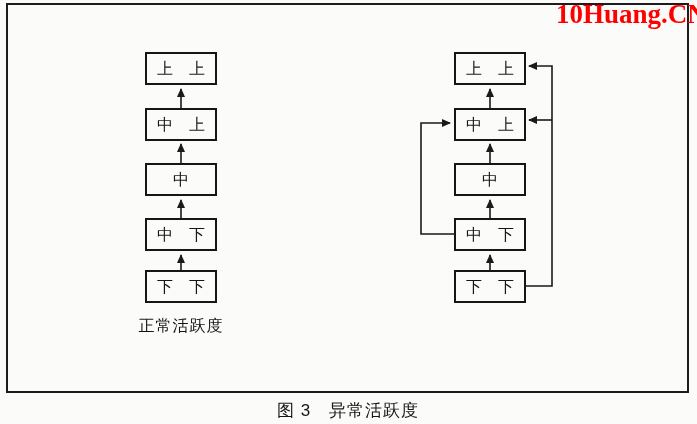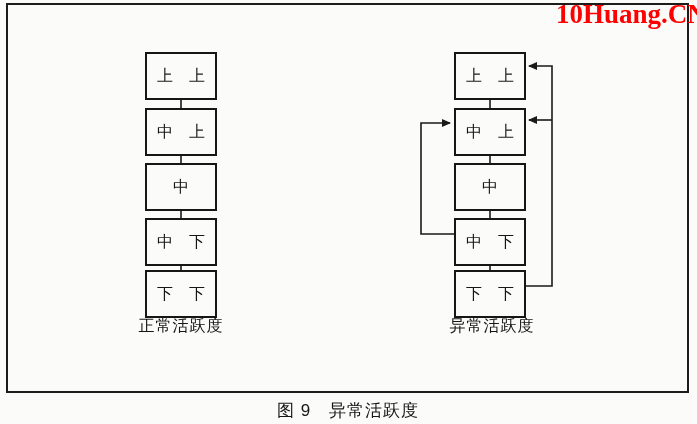--- a/index.html
+++ b/index.html
@@ -13,21 +13,21 @@
   }
   .frame{
     position:absolute;
     left:6px;top:3px;
     width:679px;height:386px;
     border:2px solid #1c1c1c;
     background:transparent;
   }
   .node{
     position:absolute;
-    width:72px;height:48px;
+    width:72px;height:33px;
     box-sizing:border-box;
     border:2px solid #161616;
     background:#fbfbfa;
     display:flex;align-items:center;justify-content:center;
     font-size:16px;
     line-height:1;
   }
   .node span{white-space:pre;}
   .col-label{
     position:absolute;
@@ -114,19 +114,18 @@
       <span>中</span>
     </div>
   <div class="node" style="left:454px;top:218px">
       <span>中　下</span>
     </div>
   <div class="node" style="left:454px;top:270px">
       <span>下　下</span>
     </div>
 
   <div class="col-label" style="left:181px">正常活跃度</div>
-  <div class="col-label" style="left:492px">异常活跃度</div>
 
   <div class="watermark" style="color: rgb(254, 0, 0);">10Huang.CN</div>
 
-  <div class="figure-caption">图 9　异常活跃度</div>
+  <div class="figure-caption">图 3　异常活跃度</div>
 
 </div>
 
 </body></html>

